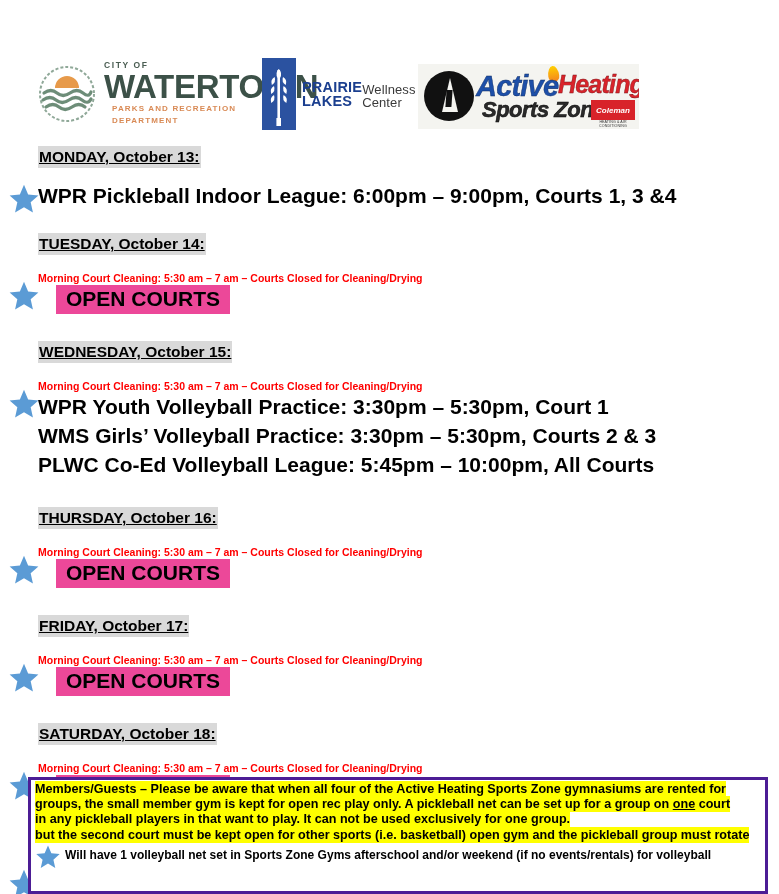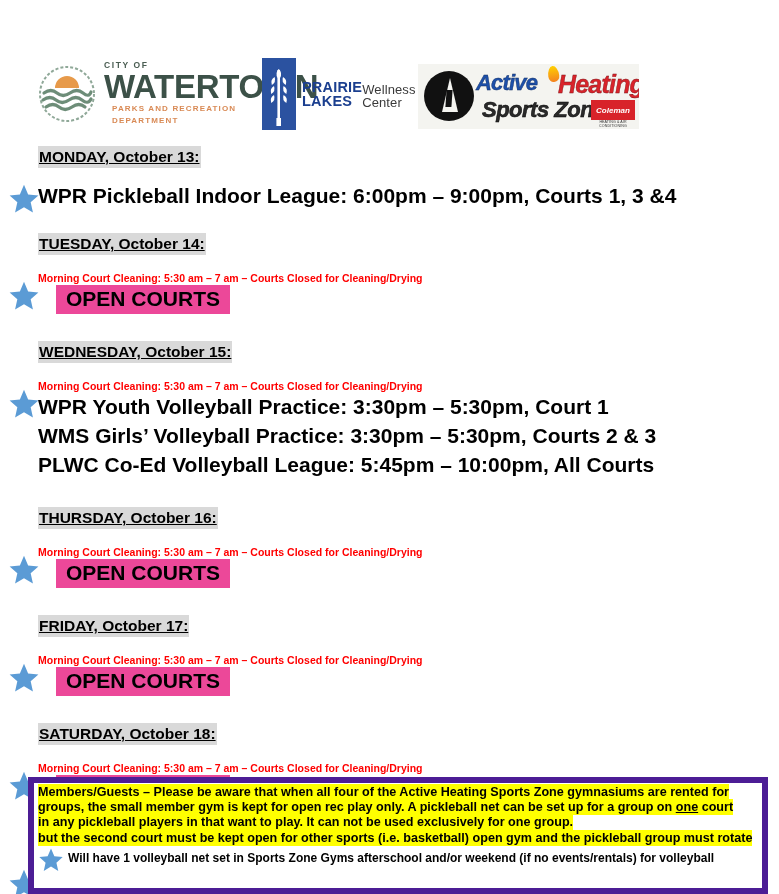--- a/index.html
+++ b/index.html
@@ -78,21 +78,21 @@
     border-right: 8px solid transparent;
     border-bottom: 34px solid #f4f4f0;
   }
   .ah-a2 {
     position: absolute; left: 28px; top: 26px;
     width: 6px; height: 17px; background: #111;
     transform: skewX(-4deg);
   }
   .ah-active {
     position: absolute; left: 58px; top: 6px;
-    font-size: 22px; font-weight: bold; font-style: italic;
+    font-size: 29px; font-weight: bold; font-style: italic;
     color: #1d4fa8; letter-spacing: -0.8px;
     -webkit-text-stroke: 0.4px #0d2a5e;
   }
   .ah-heating {
     position: absolute; left: 140px; top: 6px;
     font-size: 25px; font-weight: bold; font-style: italic;
     color: #d8232a; letter-spacing: -0.8px;
     -webkit-text-stroke: 0.4px #7a1014;
   }
   .ah-flame {
@@ -175,21 +175,21 @@
   .gap-md { height: 22px; }
   .gap-lg { height: 27px; }
 
   
   .notice-box {
     position: absolute;
     left: 28px;
     top: 777px;
     width: 740px;
     height: 117px;
-    border: 6px solid #4c1d95;
+    border: 3px solid #4c1d95;
     box-sizing: border-box;
     background: #ffffff;
     padding: 3px 4px 0 4px;
     overflow: hidden;
   }
   .notice-line {
     font-size: 12.6px;
     font-weight: bold;
     line-height: 1.05;
     margin-bottom: 2px;

